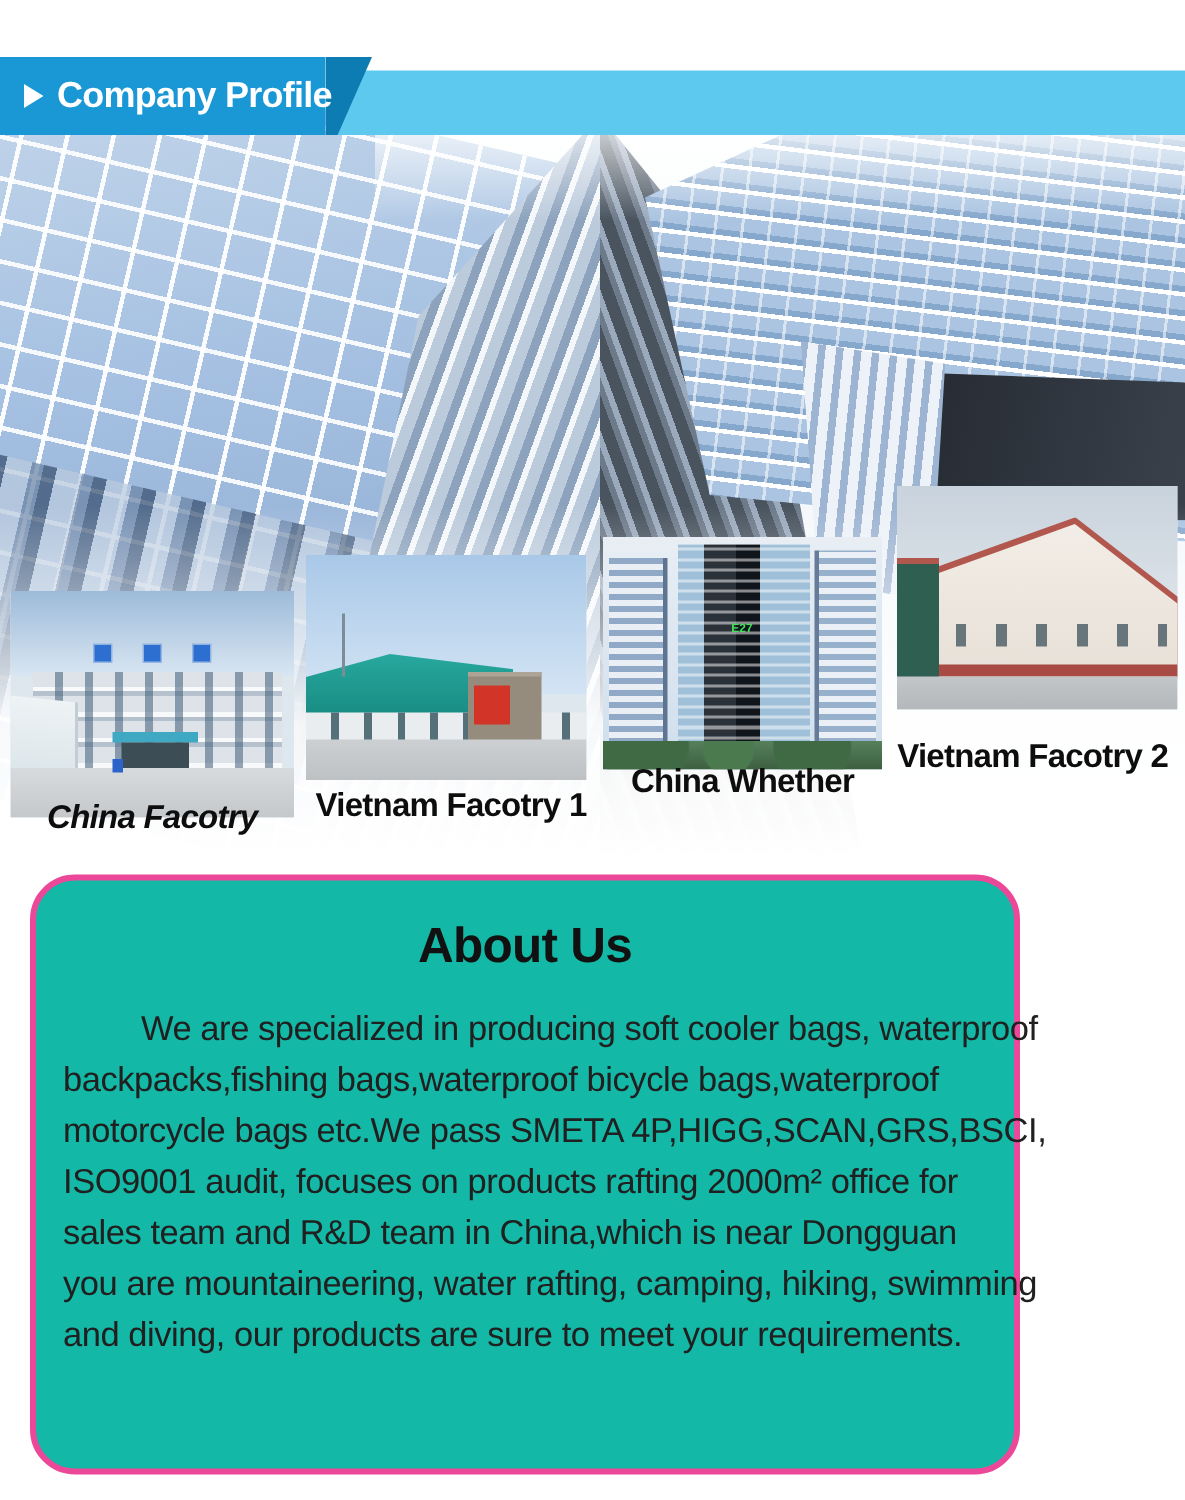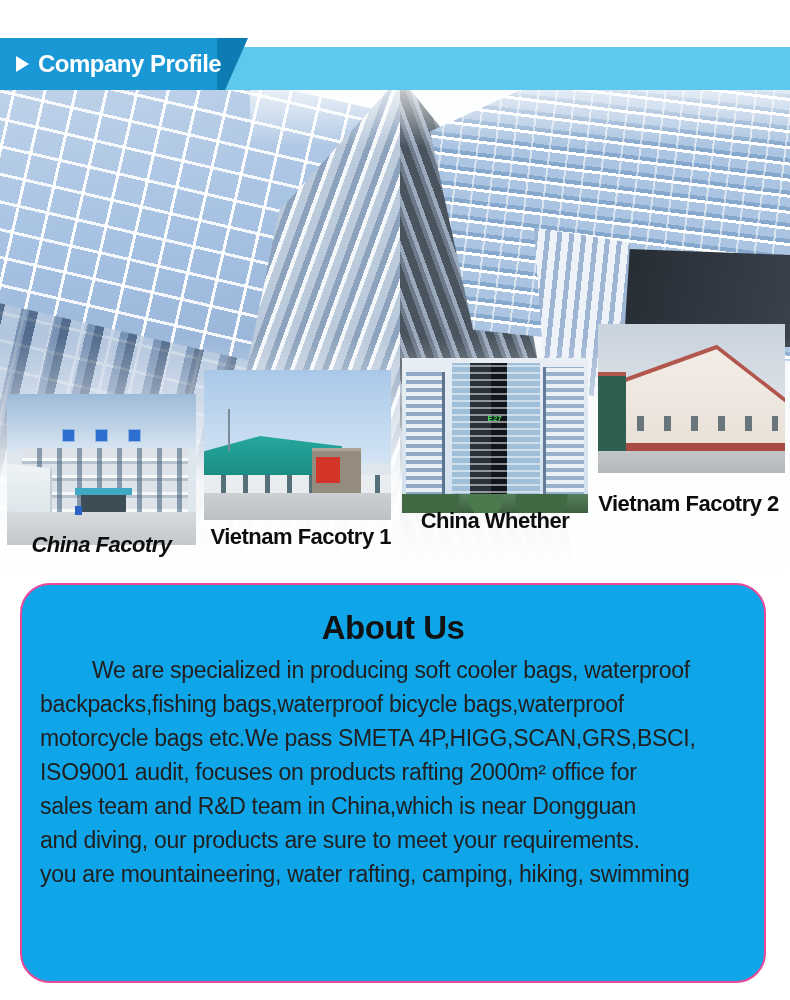--- a/index.html
+++ b/index.html
@@ -116,25 +116,25 @@
   .v2-base { position:absolute; left:7%; top:80%; width:93%; height:5%; background:#a84b44; }
   .v2-gate { position:absolute; left:0; top:32%; width:15%; height:54%; background:#2e5f50; border-top:4px solid #b2574e; }
   .v2-ground { position:absolute; left:0; top:85%; width:100%; height:15%; background:linear-gradient(#c2c6c9,#b4b8bb); }
 
   #cap-cf { left:7px;  top:532px; width:189px;font-style:italic; }
   #cap-v1 { left:204px; top:524px; width:187px;text-align:right; }
   #cap-co { left:402px; top:508px; width:186px; }
   #cap-v2 { left:595px; top:473px; width:187px;margin-top:18px; }
 
   
-  .about-card { position:absolute; left:20px; top:583px; width:746px; height:400px; z-index:20;
-                background:#0ea5e9; border:2px solid #ec4899; border-radius:30px; }
+  .about-card { position:absolute; left:20px; top:583px; width:660px; height:400px; z-index:20;
+                background:#14b8a6; border:4px solid #ec4899; border-radius:30px; }
   .about-title { margin-top:24px; text-align:center; font-size:33px; font-weight:700; color:#111;
                  letter-spacing:-0.5px; line-height:38px; }
-  .about-body { margin-top:6px; padding:0 18px; }
+  .about-body { margin-top:19px; padding:0 18px; }
   .about-line { font-size:23px; line-height:34px; color:#202020; letter-spacing:-0.3px; white-space:nowrap; }
   .about-line.indent { padding-left:52px; }
 </style>
 </head>
 <body>
 
 <div id="page">
 
   <div class="banner">
     <div class="banner-light"></div>
@@ -207,18 +207,18 @@
   <div class="caption" id="cap-v2">Vietnam Facotry 2</div>
 
   <div class="about-card">
     <div class="about-title">About Us</div>
     <div class="about-body">
       <div class="about-line indent">We are specialized in producing soft cooler bags, waterproof</div>
       <div class="about-line">backpacks,fishing bags,waterproof bicycle bags,waterproof</div>
       <div class="about-line">motorcycle bags etc.We pass SMETA 4P,HIGG,SCAN,GRS,BSCI,</div>
       <div class="about-line">ISO9001 audit, focuses on products rafting 2000m² office for</div>
       <div class="about-line">sales team and R&amp;D team in China,which is near Dongguan</div>
+      <div class="about-line">you are mountaineering, water rafting, camping, hiking, swimming</div>
       <div class="about-line">and diving, our products are sure to meet your requirements.</div>
-      <div class="about-line">you are mountaineering, water rafting, camping, hiking, swimming</div>
     </div>
   </div>
 
 </div>
 
 </body></html>

